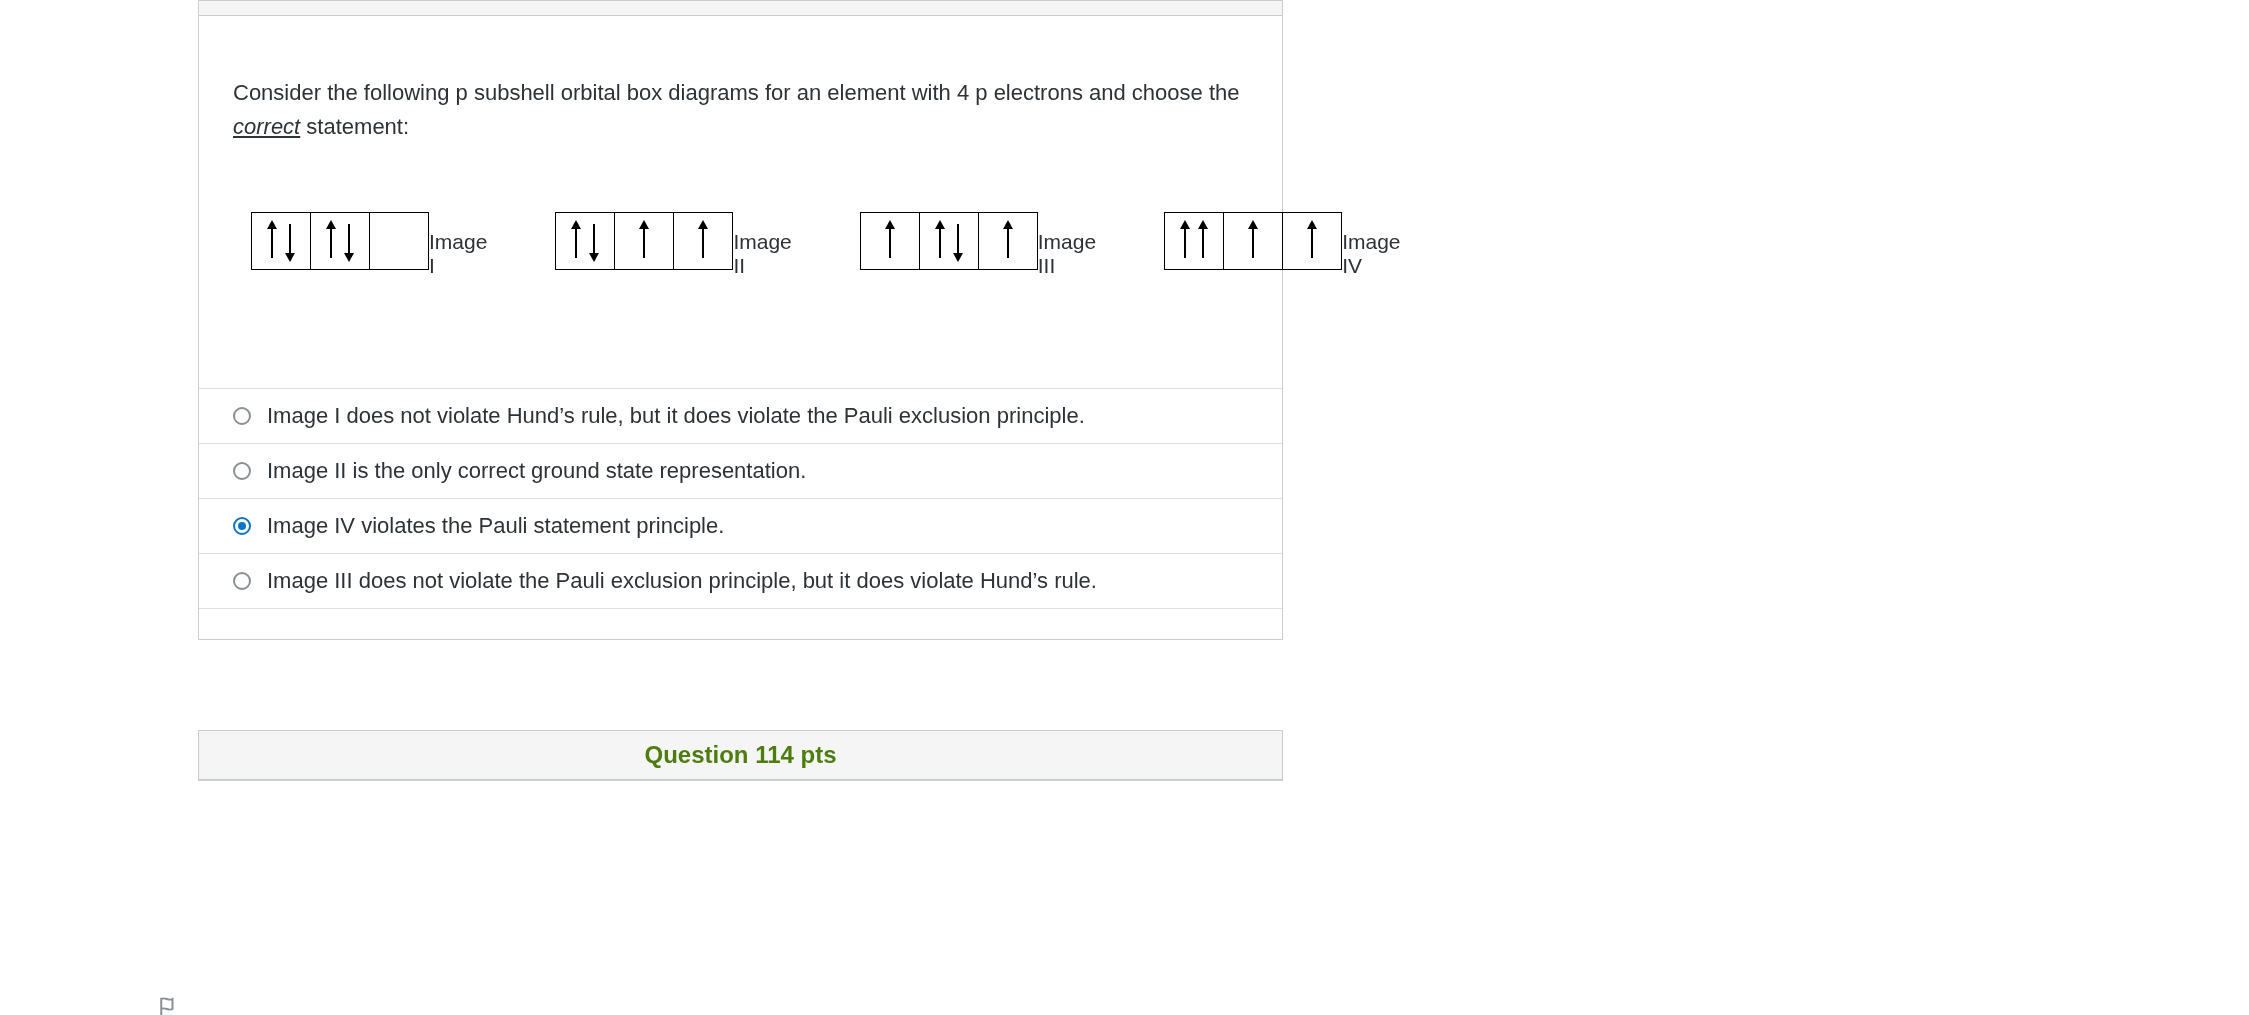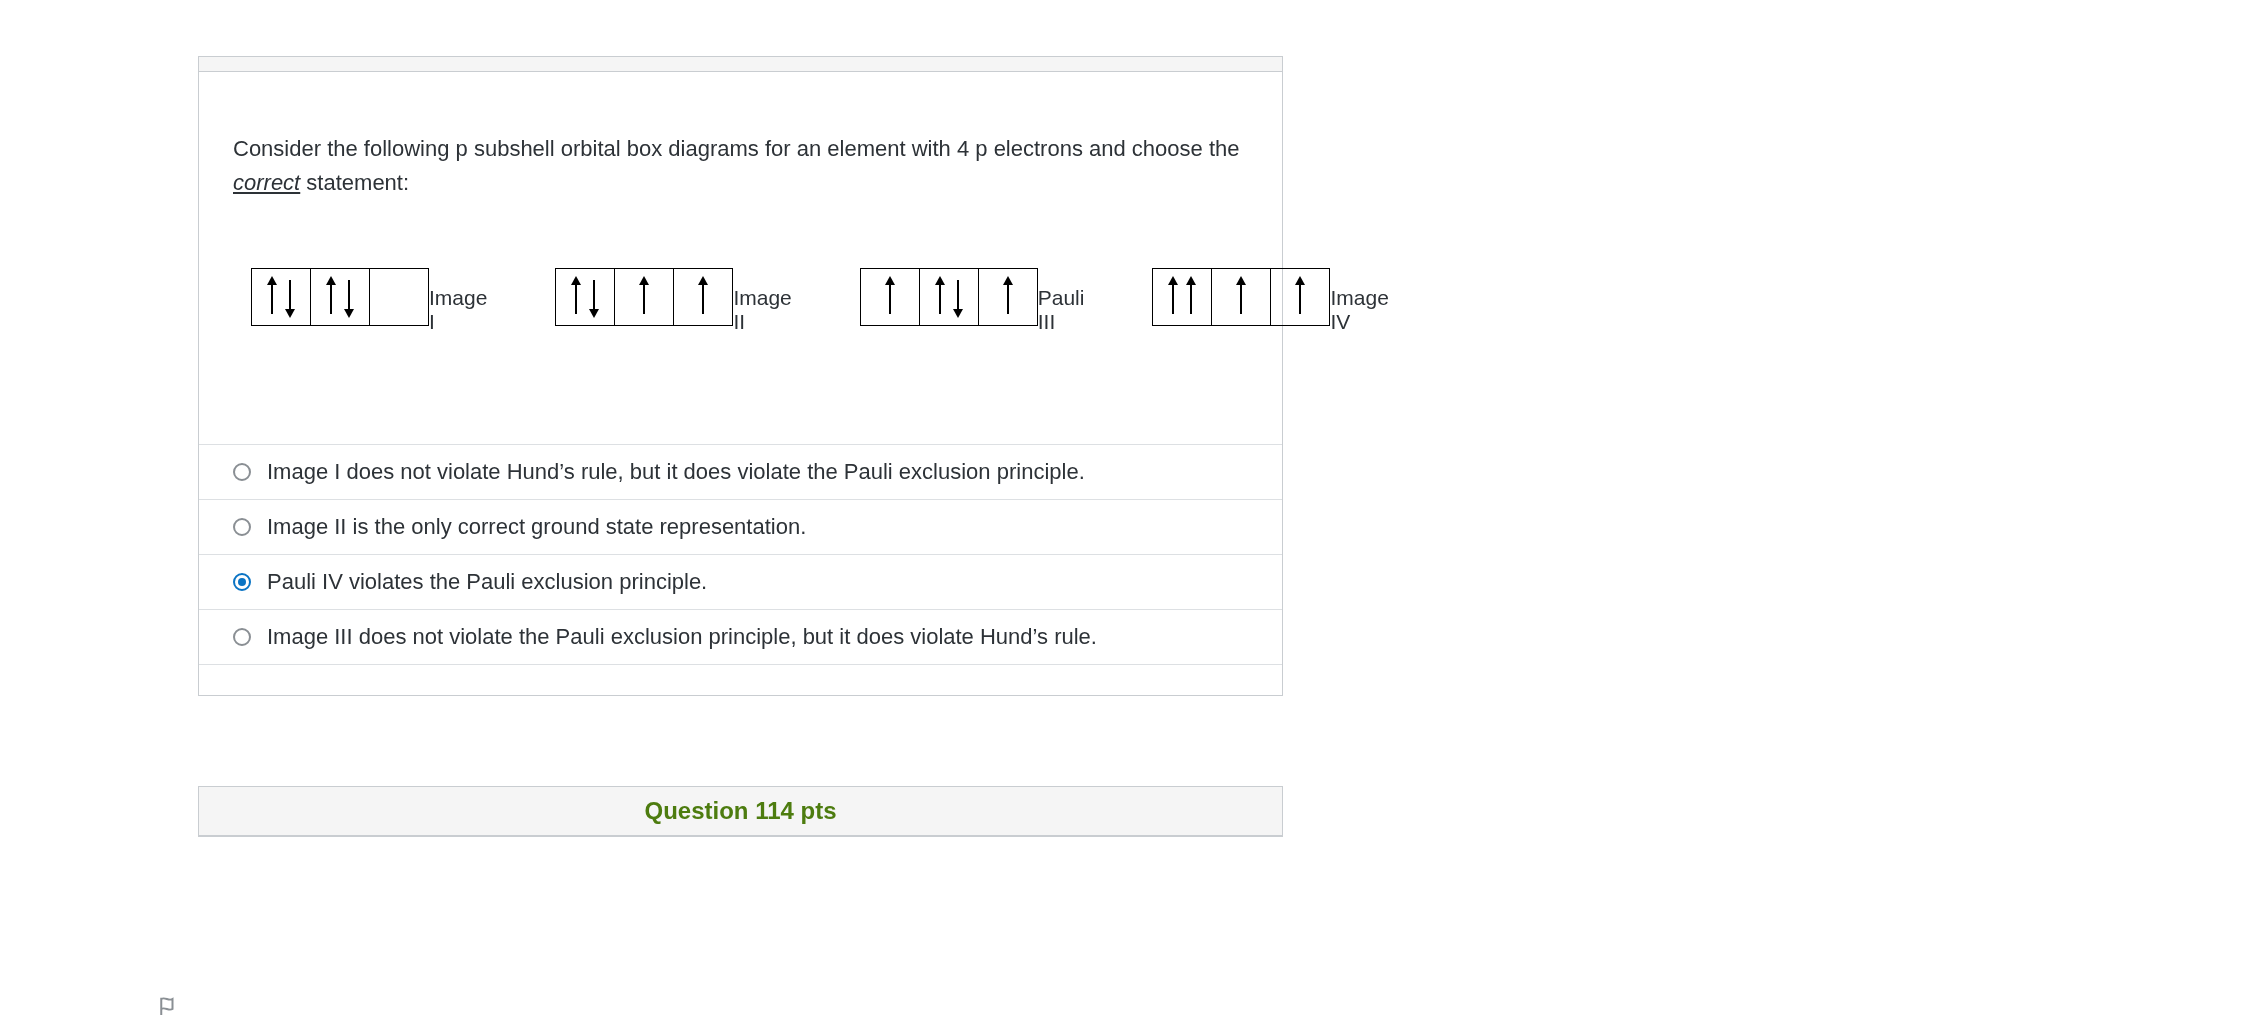--- a/index.html
+++ b/index.html
@@ -5,22 +5,21 @@
   html, body {
     margin: 0;
     padding: 0;
     background: #ffffff;
     font-family: "Helvetica Neue", Arial, sans-serif;
     color: #2d3237;
   }
   .page {
     width: 2249px;
     box-sizing: border-box;
-    padding-top: 8px;
-    margin-top: 48px;
+    padding-top: 0;
   }
   .question-card {
     margin-left: 198px;
     width: 1085px;
     border: 1px solid #c9cdd1;
     background: #ffffff;
     box-sizing: border-box;
     margin-bottom: 90px;
     position: relative;
   }
@@ -221,21 +220,21 @@
                   <span class="arrow-up"></span>
                 </div>
                 <div class="orbital">
                   <span class="arrow-up"></span>
                   <span class="arrow-down"></span>
                 </div>
                 <div class="orbital">
                   <span class="arrow-up"></span>
                 </div>
               </div>
-              <div class="diagram-label">Pauli III</div>
+              <div class="diagram-label">Image III</div>
             </div>
             <div class="diagram-block">
               <div class="boxes">
                 <div class="orbital">
                   <span class="arrow-up"></span>
                   <span class="arrow-up"></span>
                 </div>
                 <div class="orbital">
                   <span class="arrow-up"></span>
                 </div>
@@ -253,21 +252,21 @@
               <span>Image I does not violate Hund’s rule, but it does violate the Pauli exclusion principle.</span>
             </div>
             <div class="option-row">
               <span class="radio"></span>
               <span>Image II is the only correct ground state representation.</span>
             </div>
             <div class="option-row">
               <span class="radio selected">
                 <span class="dot"></span>
               </span>
-              <span>Pauli IV violates the Pauli exclusion principle.</span>
+              <span>Image IV violates the Pauli statement principle.</span>
             </div>
             <div class="option-row">
               <span class="radio"></span>
               <span>Image III does not violate the Pauli exclusion principle, but it does violate Hund’s rule.</span>
             </div>
           </div>
 
     </div>
   </div>
 

